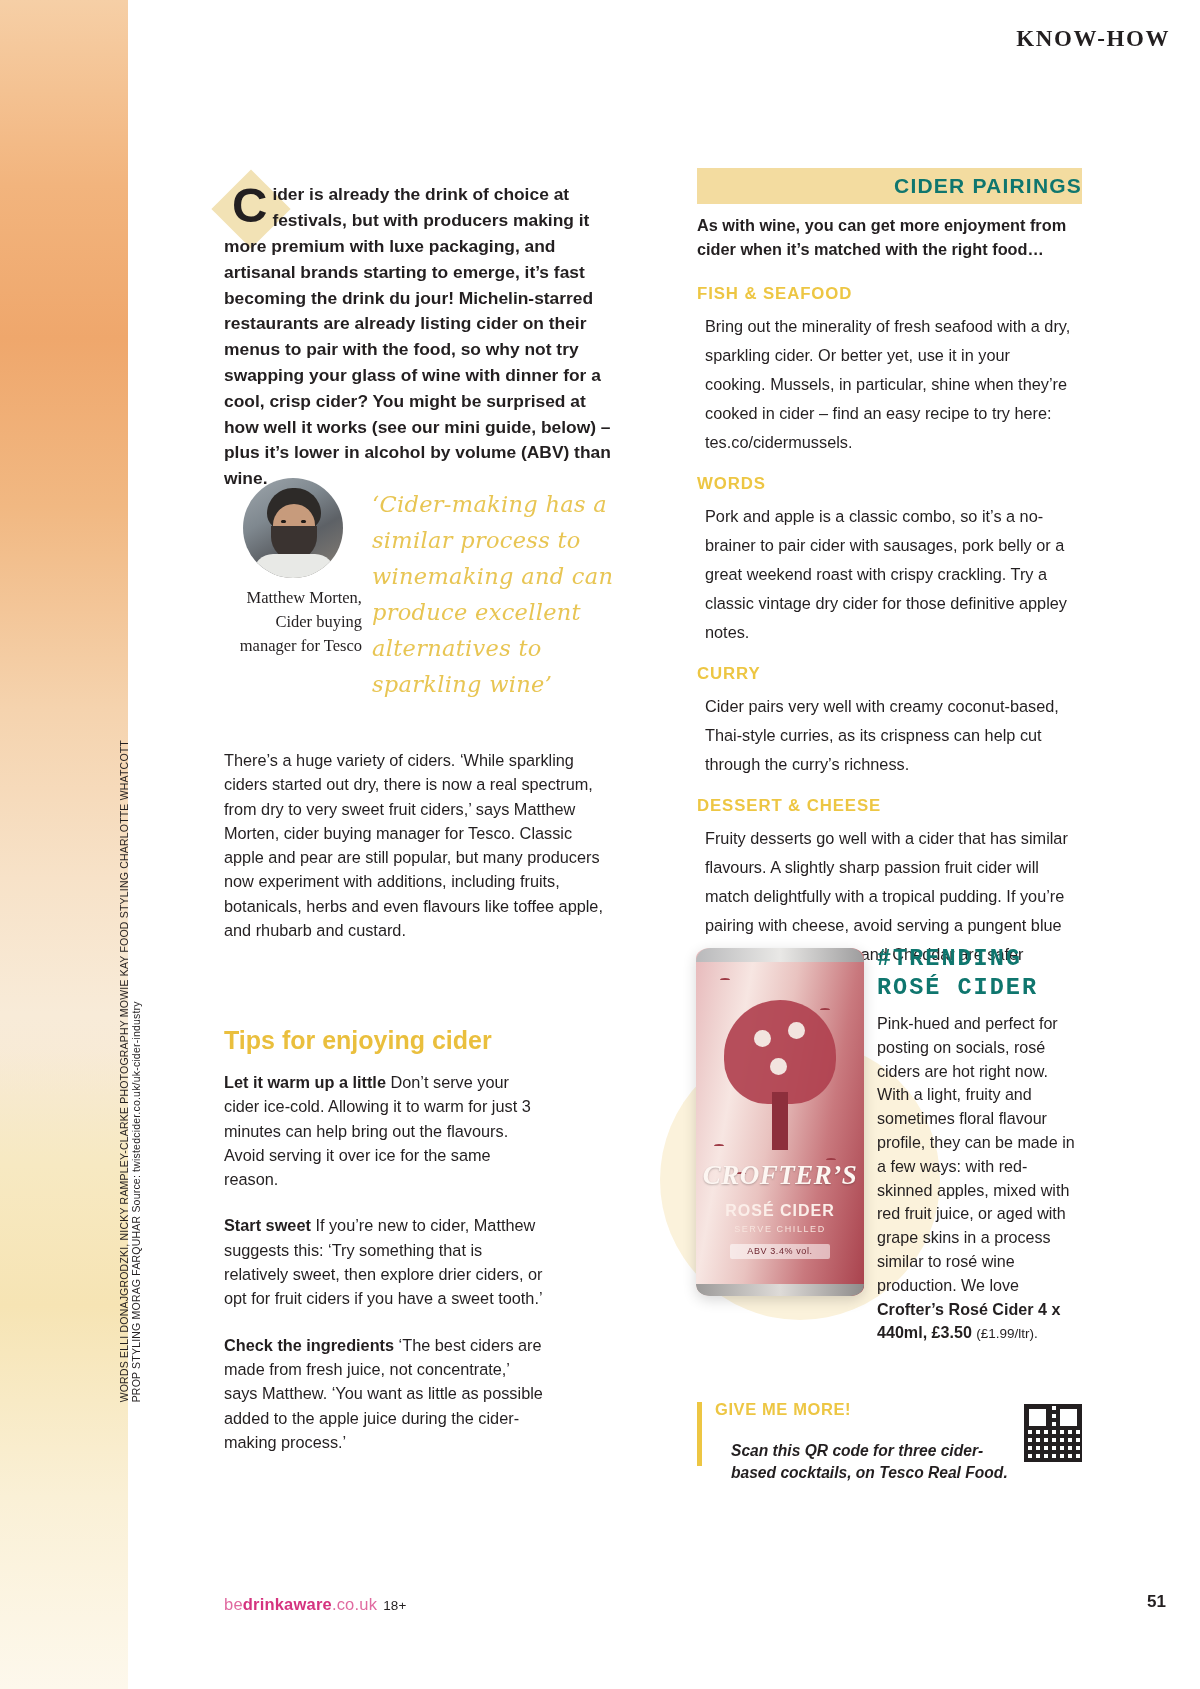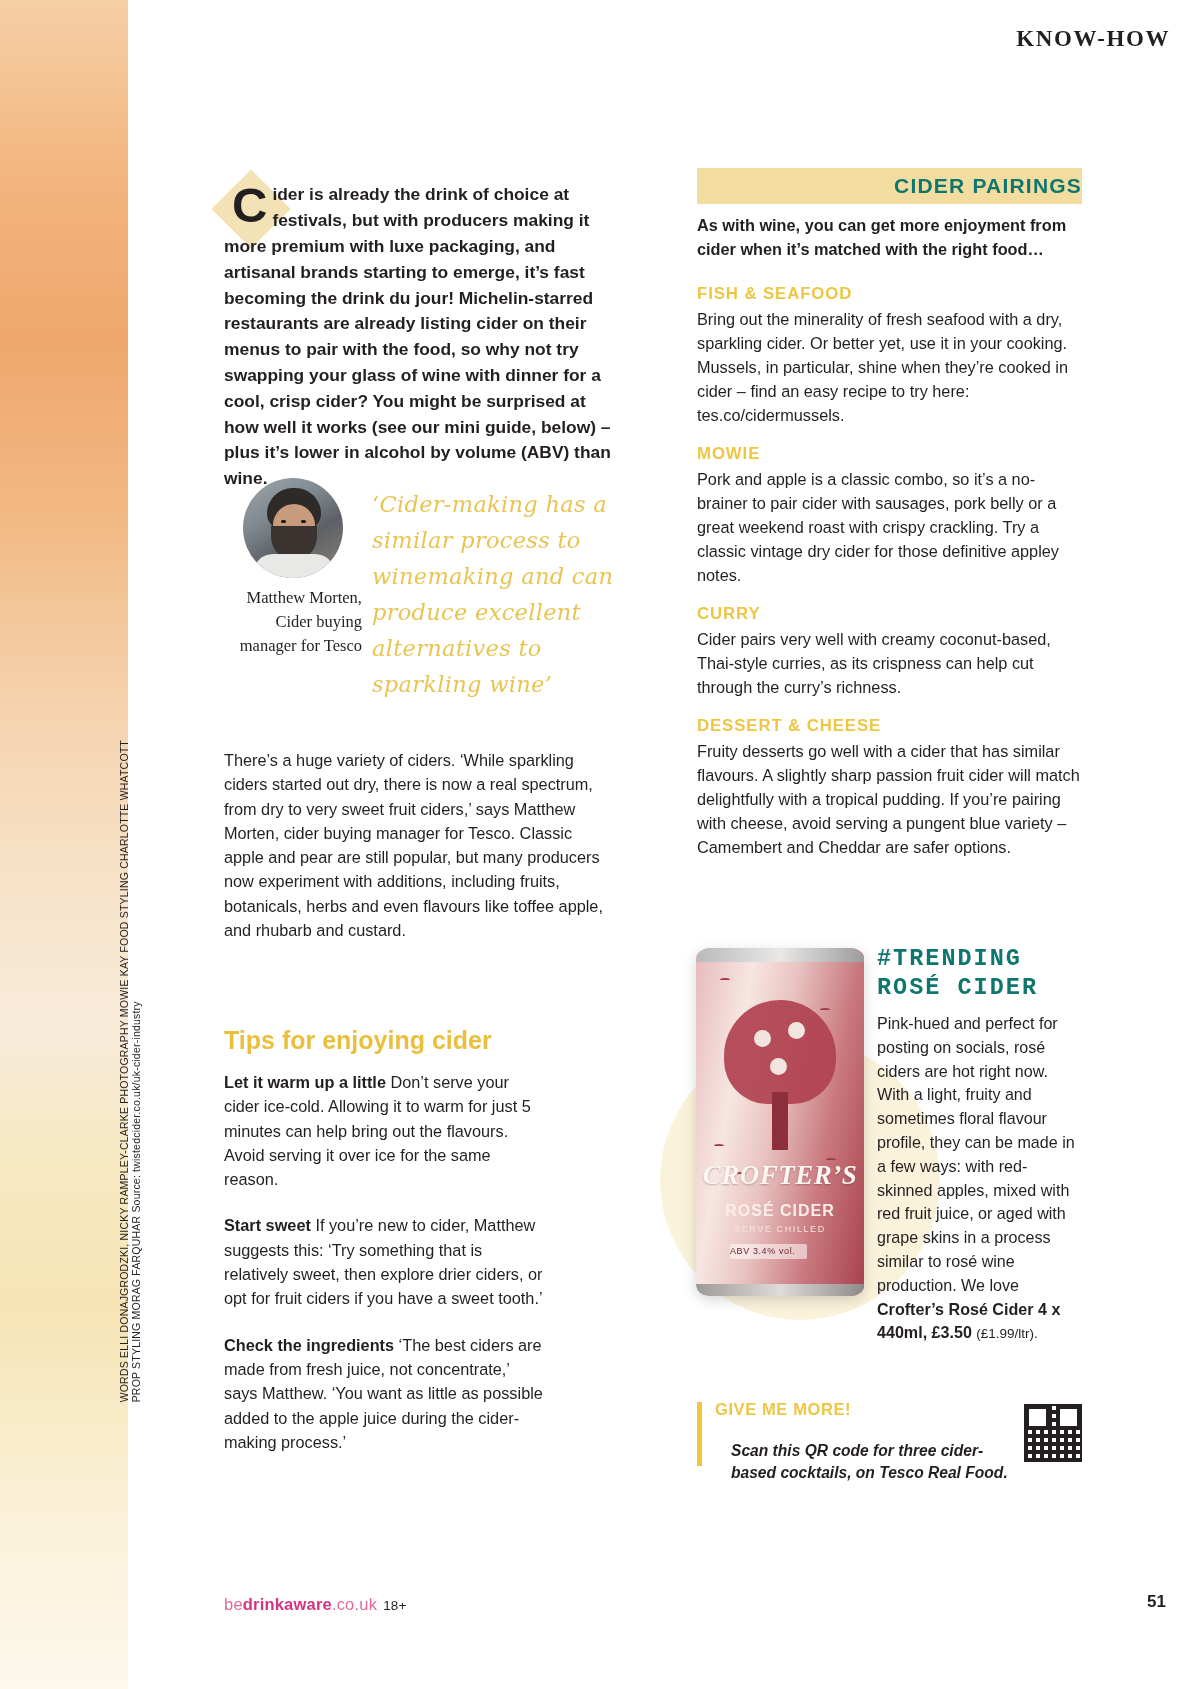--- a/index.html
+++ b/index.html
@@ -140,21 +140,21 @@
   .pairings-intro{
     position:absolute; left:697px; top:214px; width:382px;
     font-size:16.3px; line-height:23.5px; font-weight:bold;
   }
   .pair-list{ position:absolute; left:697px; top:284px; width:385px; }
   .pair-item{ margin-bottom:17px; }
   .pair-item h3{
     margin:0 0 3px 0; font-size:16.8px; font-weight:bold; letter-spacing:.9px;
     color:#edc643;
   }
-  .pair-item p{ margin:0; font-size:16.3px; line-height:24px; }
+  .pair-item p{ margin:8px; font-size:16.3px; line-height:29px; }
 
   
   .trend-circle{
     position:absolute; left:660px; top:1040px; width:280px; height:280px;
     background:#fbf2db; border-radius:50%;
   }
   .can{
     position:absolute; left:696px; top:948px; width:168px; height:348px;
     border-radius:14px/10px;
     background:linear-gradient(100deg,#e7b9bb 0%, #efd2d0 14%, #f7e6e2 26%, #e9c3c0 46%, #c9797e 72%, #a8414c 100%);
@@ -194,23 +194,23 @@
   }
   .can .sub{
     position:absolute; left:0; top:254px; width:100%; text-align:center;
     font-size:16px; font-weight:bold; color:#fbeee9; letter-spacing:1px;
   }
   .can .chill{
     position:absolute; left:0; top:276px; width:100%; text-align:center;
     font-size:9px; color:#f7e3dd; letter-spacing:1.6px;
   }
   .can .abv{
-    position:absolute; left:34px; top:296px; width:77px; height:15px;
+    position:absolute; left:34px; top:296px; width:100px; height:15px;
     background:rgba(255,255,255,.55); border-radius:2px;
-    font-size:9px; color:#6e2630; text-align:left; line-height:15px; letter-spacing:.6px;
+    font-size:9px; color:#6e2630; text-align:center; line-height:15px; letter-spacing:.6px;
   }
 
   .trend-title{
     position:absolute; left:877px; top:944px; width:210px;
     color:#0f766e; font-size:23.5px; font-weight:bold; letter-spacing:2px; line-height:29px;font-family:Liberation Mono, monospace;
   }
   .trend-body{
     position:absolute; left:877px; top:1012px; width:205px;
     font-size:16.1px; line-height:23.8px;
   }
@@ -290,37 +290,37 @@
     <div class="name">Matthew Morten,</div>
     <div>Cider buying manager for Tesco</div>
   </div>
   <div class="pullquote">‘Cider-making has a similar process to winemaking and can produce excellent alternatives to sparkling wine’</div>
 </div>
 
 <div class="body-copy">There’s a huge variety of ciders. ‘While sparkling ciders started out dry, there is now a real spectrum, from dry to very sweet fruit ciders,’ says Matthew Morten, cider buying manager for Tesco. Classic apple and pear are still popular, but many producers now experiment with additions, including fruits, botanicals, herbs and even flavours like toffee apple, and rhubarb and custard.</div>
 
 <div class="tips-title">Tips for enjoying cider</div>
 <div class="tips">
-  <p><b>Let it warm up a little</b><span> Don’t serve your cider ice-cold. Allowing it to warm for just 5 minutes can help bring out the flavours. Avoid serving it over ice for the same reason.</span></p>
+  <p><b>Let it warm up a little</b><span> Don’t serve your cider ice-cold. Allowing it to warm for just 3 minutes can help bring out the flavours. Avoid serving it over ice for the same reason.</span></p>
   <p><b>Start sweet</b><span> If you’re new to cider, Matthew suggests this: ‘Try something that is relatively sweet, then explore drier ciders, or opt for fruit ciders if you have a sweet tooth.’</span></p>
   <p><b>Check the ingredients</b><span> ‘The best ciders are made from fresh juice, not concentrate,’ says Matthew. ‘You want as little as possible added to the apple juice during the cider-making process.’</span></p>
 </div>
 
 <div class="pairings-bar">
   <span>CIDER PAIRINGS</span>
 </div>
 <div class="pairings-intro">As with wine, you can get more enjoyment from cider when it’s matched with the right food…</div>
 
 <div class="pair-list">
   <div class="pair-item">
     <h3>FISH &amp; SEAFOOD</h3>
     <p>Bring out the minerality of fresh seafood with a dry, sparkling cider. Or better yet, use it in your cooking. Mussels, in particular, shine when they’re cooked in cider – find an easy recipe to try here: tes.co/cidermussels.</p>
   </div>
   <div class="pair-item">
-    <h3>MOWIE</h3>
+    <h3>WORDS</h3>
     <p>Pork and apple is a classic combo, so it’s a no-brainer to pair cider with sausages, pork belly or a great weekend roast with crispy crackling. Try a classic vintage dry cider for those definitive appley notes.</p>
   </div>
   <div class="pair-item">
     <h3>CURRY</h3>
     <p>Cider pairs very well with creamy coconut-based, Thai-style curries, as its crispness can help cut through the curry’s richness.</p>
   </div>
   <div class="pair-item">
     <h3>DESSERT &amp; CHEESE</h3>
     <p>Fruity desserts go well with a cider that has similar flavours. A slightly sharp passion fruit cider will match delightfully with a tropical pudding. If you’re pairing with cheese, avoid serving a pungent blue variety – Camembert and Cheddar are safer options.</p>
   </div>

